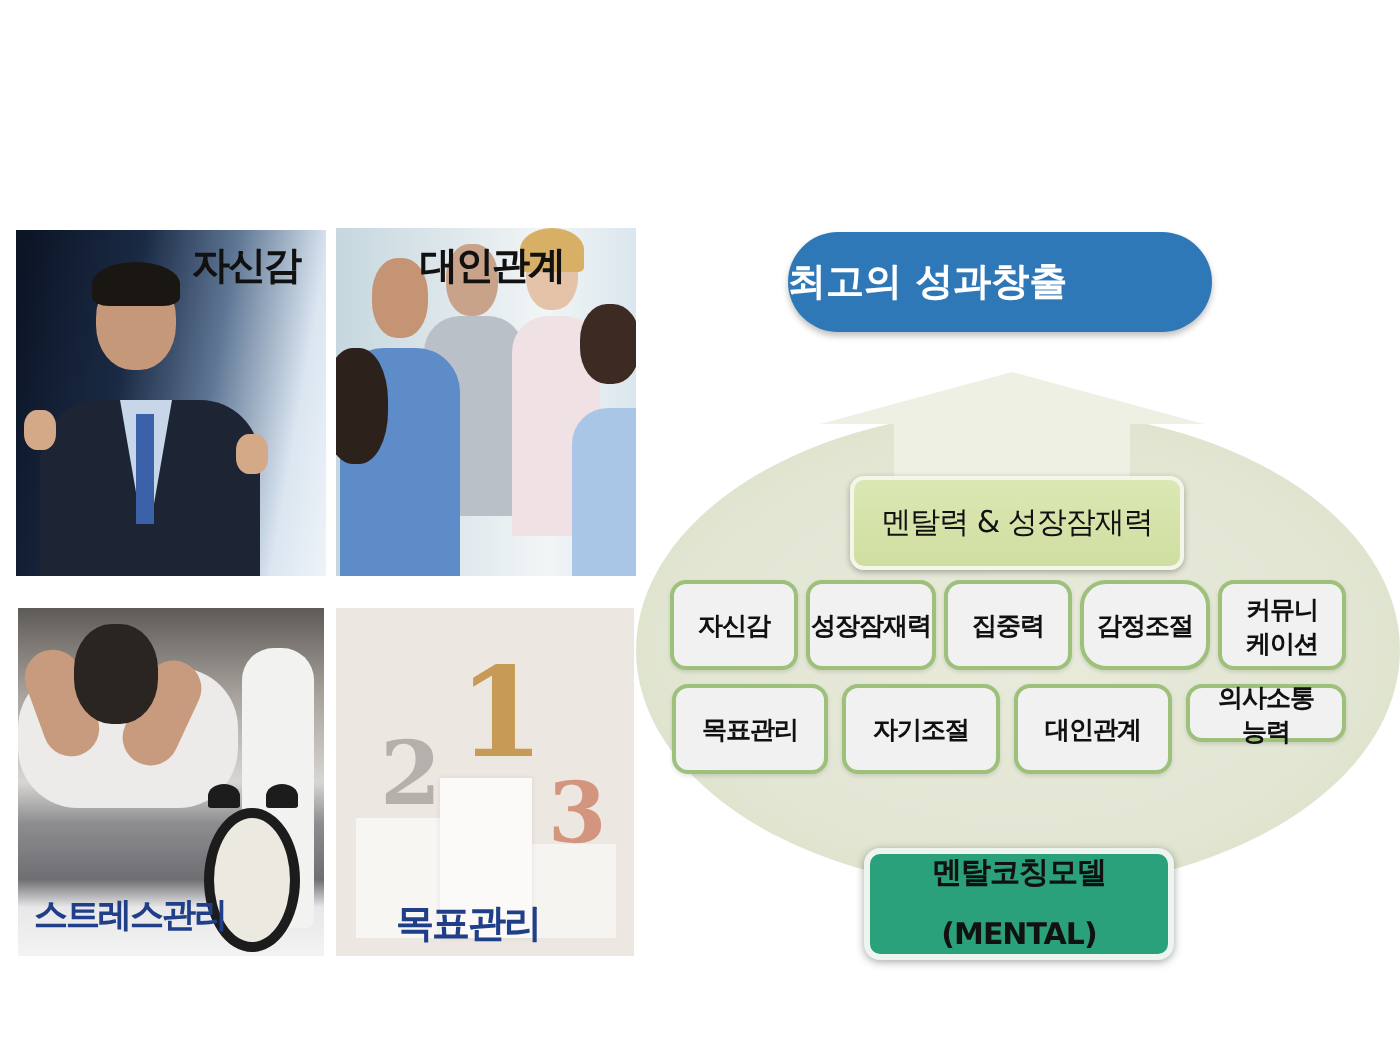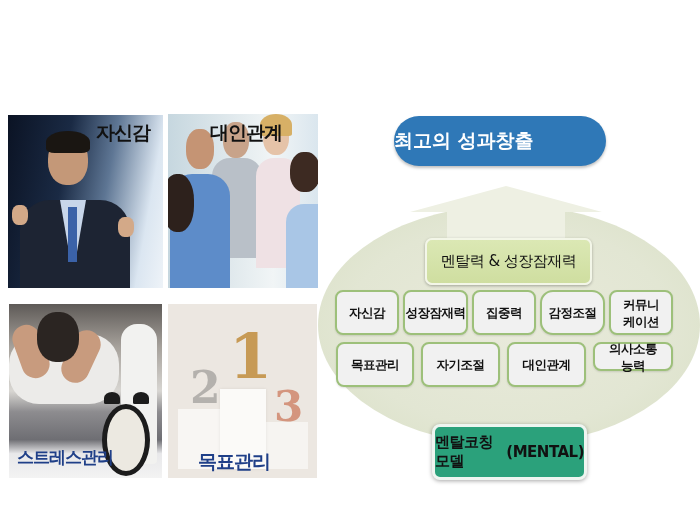--- a/index.html
+++ b/index.html
@@ -67,21 +67,21 @@
               background:linear-gradient(180deg,#dbe8b4,#cfdea0); border:2px solid #f3f6e8;
               box-shadow:0 1px 3px rgba(0,0,0,.3); box-sizing:border-box;
               display:flex; align-items:center; justify-content:center; font-weight:normal; font-size:15px; color:#111; letter-spacing:-0.5px; }
   .skill { position:absolute; border-radius:8px; background:#f1f1f1; border:2px solid #9dc07a;
            box-sizing:border-box; display:flex; align-items:center; justify-content:center;
            text-align:center; font-weight:bold; font-size:12.5px; color:#111; line-height:17px; letter-spacing:-0.5px;
            box-shadow:0 1px 2px rgba(0,0,0,.12); }
   #model-box { left:432px; top:424px; width:155px; height:56px; border-radius:8px;
                background:#2ba17b; border:3px solid #eef5f0; box-sizing:border-box;
                box-shadow:0 1px 4px rgba(0,0,0,.35);
-               display:flex; flex-direction:row; align-items:center; justify-content:space-between;
+               display:flex; flex-direction:column; align-items:center; justify-content:space-between;
                font-weight:bold; font-size:15px; color:#111; line-height:19px; letter-spacing:-0.5px; }
 </style>
 </head>
 <body>
 
 <div id="p1" class="photo">
   <div class="abs body"></div>
   <div class="abs shirt"></div>
   <div class="abs tie"></div>
   <div class="abs head"></div>

